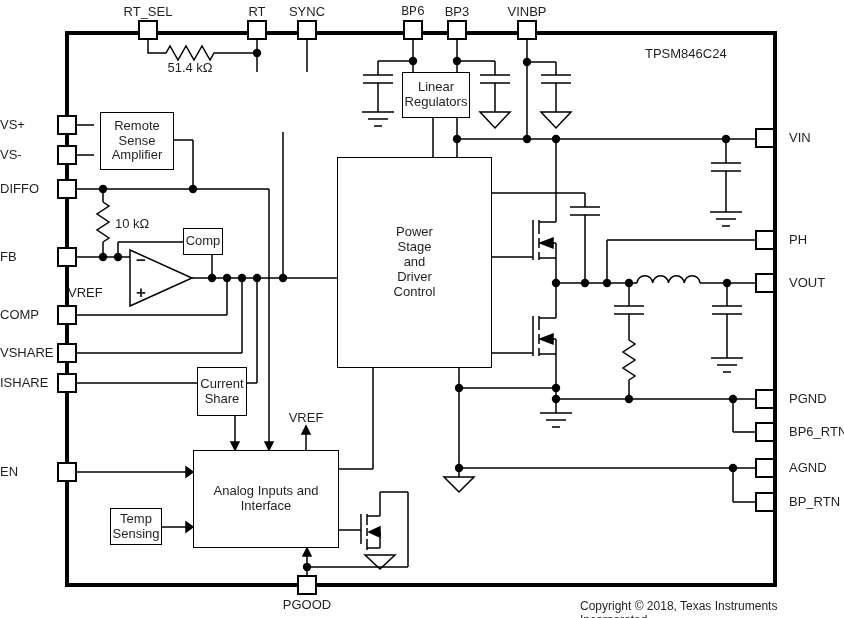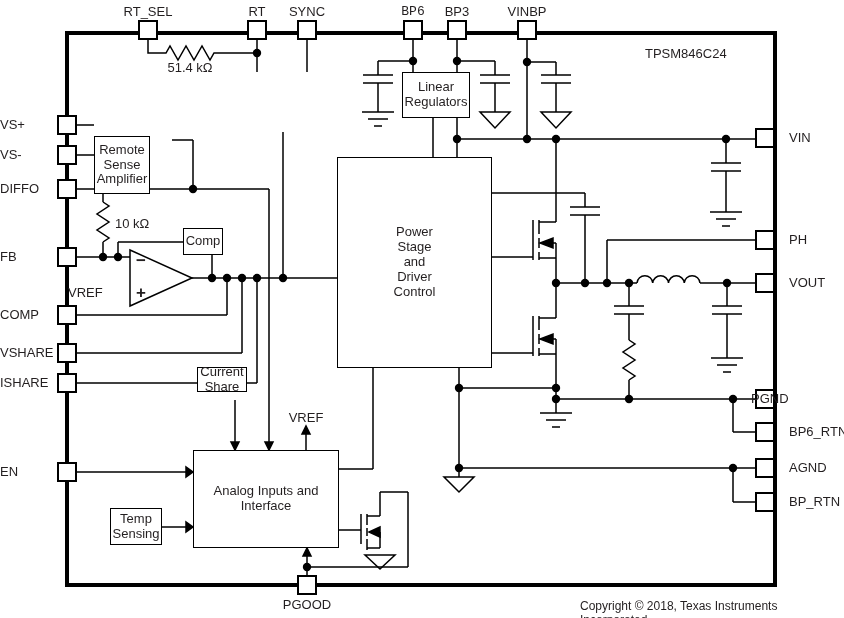--- a/index.html
+++ b/index.html
@@ -177,32 +177,32 @@
         <circle cx="556" cy="388" r="4.2"></circle>
       <circle cx="556" cy="399" r="4.2"></circle>
         <circle cx="629" cy="399" r="4.2"></circle>
       <circle cx="733" cy="399" r="4.2"></circle>
       <circle cx="459" cy="468" r="4.2"></circle>
         <circle cx="733" cy="468" r="4.2"></circle>
       <circle cx="307" cy="567" r="4.2"></circle>
     </g>
   </svg>
 
-  <div class="blk" style="left:94px;top:112px;width:56px;height:58px;margin-top:24px;">Remote
+  <div class="blk" style="left:100px;top:112px;width:74px;height:58px;">Remote
 Sense
 Amplifier</div>
   <div class="blk" style="left:402px;top:72px;width:68px;height:46px;">Linear
 Regulators</div>
   <div class="blk" style="left:337px;top:157px;width:155px;height:211px;">Power
 Stage
 and
 Driver
 Control</div>
   <div class="blk" style="left:183px;top:228px;width:40px;height:27px;">Comp</div>
-  <div class="blk" style="left:197px;top:367px;width:50px;height:25px;">Current
+  <div class="blk" style="left:197px;top:367px;width:50px;height:49px;">Current
 Share</div>
   <div class="blk" style="left:193px;top:450px;width:146px;height:98px;">Analog Inputs and
 Interface</div>
   <div class="blk" style="left:110px;top:508px;width:52px;height:37px;">Temp
 Sensing</div>
 
   <div class="pin" style="left:138px;top:20px;"></div>
   <div class="pin" style="left:247px;top:20px;"></div>
   <div class="pin" style="left:297px;top:20px;"></div>
   <div class="pin" style="left:403px;top:20px;"></div>
@@ -240,21 +240,21 @@
   <div class="lbl r" style="left:0;width:51px;top:181px;">DIFFO</div>
   <div class="lbl r" style="left:0;width:51px;top:249px;">FB</div>
   <div class="lbl r" style="left:0;width:51px;top:307px;">COMP</div>
   <div class="lbl r" style="left:0;width:51px;top:345px;">VSHARE</div>
   <div class="lbl r" style="left:0;width:51px;top:375px;">ISHARE</div>
   <div class="lbl r" style="left:0;width:51px;top:464px;">EN</div>
 
   <div class="lbl" style="left:789px;top:130px;">VIN</div>
   <div class="lbl" style="left:789px;top:232px;">PH</div>
   <div class="lbl" style="left:789px;top:275px;">VOUT</div>
-  <div class="lbl" style="left:751px;top:391px;">PGND</div>
+  <div class="lbl" style="left:789px;top:391px;">PGND</div>
   <div class="lbl" style="left:789px;top:424px;">BP6_RTN</div>
   <div class="lbl" style="left:789px;top:460px;">AGND</div>
   <div class="lbl" style="left:789px;top:494px;">BP_RTN</div>
 
   <div class="lbl c" style="left:267px;top:597px;width:80px;">PGOOD</div>
 
   <div class="lbl c" style="left:150px;top:60px;width:80px;">51.4 kΩ</div>
   <div class="lbl" style="left:115px;top:216px;">10 kΩ</div>
   <div class="lbl r" style="left:68px;top:285px;width:60px;">VREF</div>
   <div class="lbl c" style="left:266px;top:410px;width:80px;">VREF</div>

